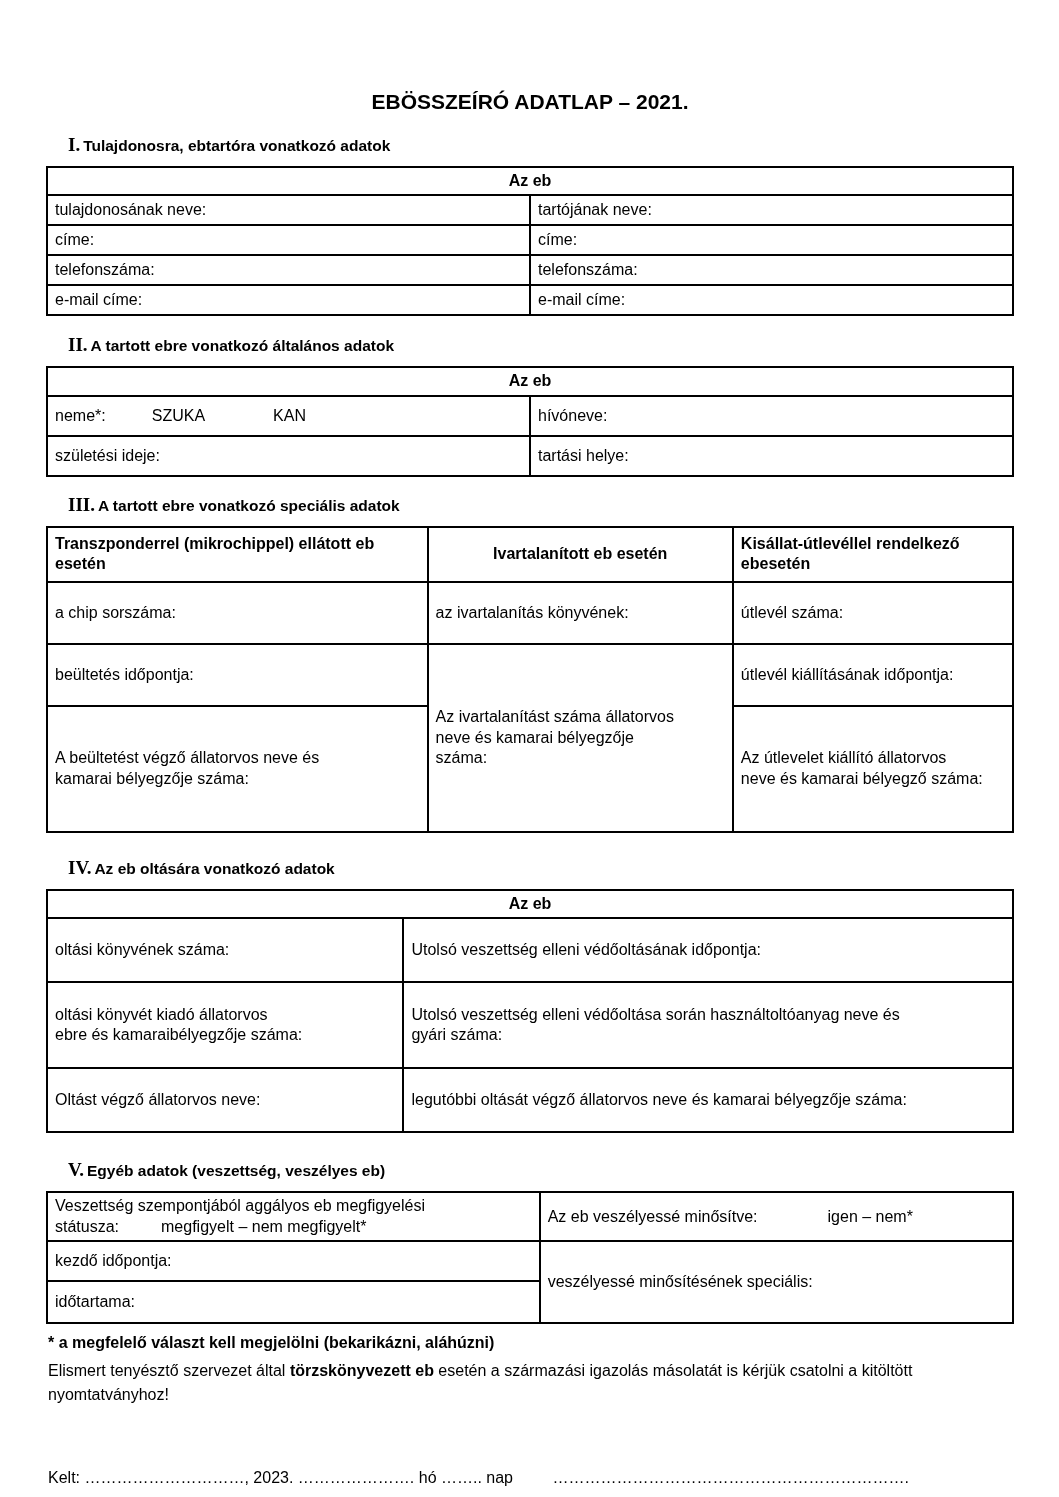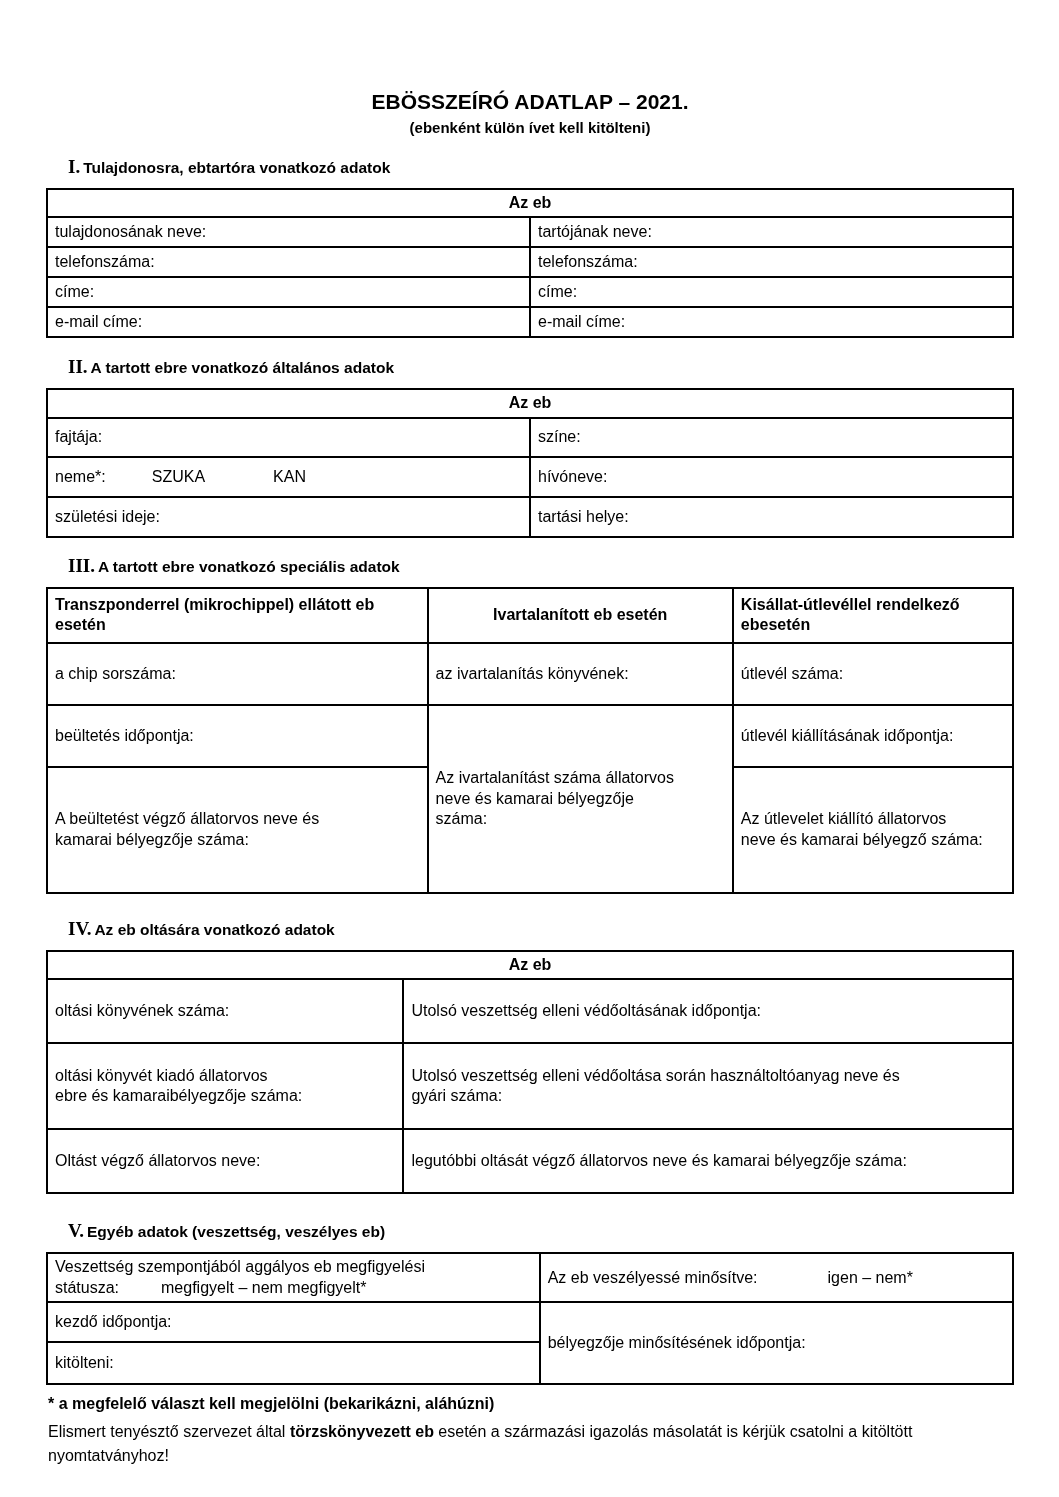--- a/index.html
+++ b/index.html
@@ -34,69 +34,64 @@
   .breed-note { font-size:16px; line-height:1.5; margin:7px 0 0 2px; }
   .kelt-row { display:flex; font-size:16px; margin-top:62px; margin-left:2px; }
   .sig { margin-left:auto; margin-right:105px; }
 </style>
 </head>
 <body>
 
 <div class="page">
 
   <div class="doc-title">EBÖSSZEÍRÓ ADATLAP – 2021.</div>
-  <div class="doc-subtitle">(ebenként külön ívet kell kitölteni)</div>
 
   <div class="sec-h mt17">
     <span class="num">I.</span><span class="sec-t">Tulajdonosra, ebtartóra vonatkozó adatok</span>
   </div>
   <table class="tbl">
     <colgroup>
         <col style="width:50%">
         <col style="width:50%">
       </colgroup>
     <tbody>
       <tr class="rh26">
           <td colspan="2" class="thead">Az eb</td>
         </tr>
       <tr class="rh30">
         <td>tulajdonosának neve:</td>
         <td>tartójának neve:</td>
       </tr>
       <tr class="rh30">
+        <td>címe:</td>
+        <td>címe:</td>
+      </tr>
+      <tr class="rh30">
         <td>telefonszáma:</td>
         <td>telefonszáma:</td>
-      </tr>
-      <tr class="rh30">
-        <td>címe:</td>
-        <td>címe:</td>
       </tr>
       <tr class="rh30">
         <td>e-mail címe:</td>
         <td>e-mail címe:</td>
       </tr>
     </tbody>
   </table>
 
   <div class="sec-h mt15">
     <span class="num">II.</span><span class="sec-t">A tartott ebre vonatkozó általános adatok</span>
   </div>
   <table class="tbl">
     <colgroup>
         <col style="width:50%">
         <col style="width:50%">
       </colgroup>
     <tbody>
       <tr class="rh26">
           <td colspan="2" class="thead">Az eb</td>
         </tr>
-      <tr class="rh39">
-        <td>fajtája:</td>
-        <td>színe:</td>
-      </tr>
       <tr class="rh40">
         <td>
           <span>neme*:</span><span class="sexopt1">SZUKA</span><span class="sexopt2">KAN</span>
         </td>
         <td>hívóneve:</td>
       </tr>
       <tr class="rh40">
         <td>születési ideje:</td>
         <td>tartási helye:</td>
       </tr>
@@ -193,24 +188,24 @@
           <div>
             <span>státusza:</span><span class="gap42">megfigyelt – nem megfigyelt*</span>
           </div>
         </td>
         <td class="vtop">
           <span>Az eb veszélyessé minősítve:</span><span class="gap70">igen – nem*</span>
         </td>
       </tr>
       <tr class="rh40">
         <td>kezdő időpontja:</td>
-        <td class="vtop" rowspan="2">bélyegzője minősítésének időpontja:</td>
+        <td class="vtop" rowspan="2">veszélyessé minősítésének speciális:</td>
       </tr>
       <tr class="rh42">
-        <td>kitölteni:</td>
+        <td>időtartama:</td>
       </tr>
     </tbody>
   </table>
 
   <div class="star-note">* a megfelelő választ kell megjelölni (bekarikázni, aláhúzni)</div>
   <p class="breed-note">
     <span>Elismert tenyésztő szervezet által </span><b>törzskönyvezett eb</b><span> esetén a származási igazolás másolatát is kérjük csatolni a kitöltött nyomtatványhoz!</span>
   </p>
 
   <div class="kelt-row">

